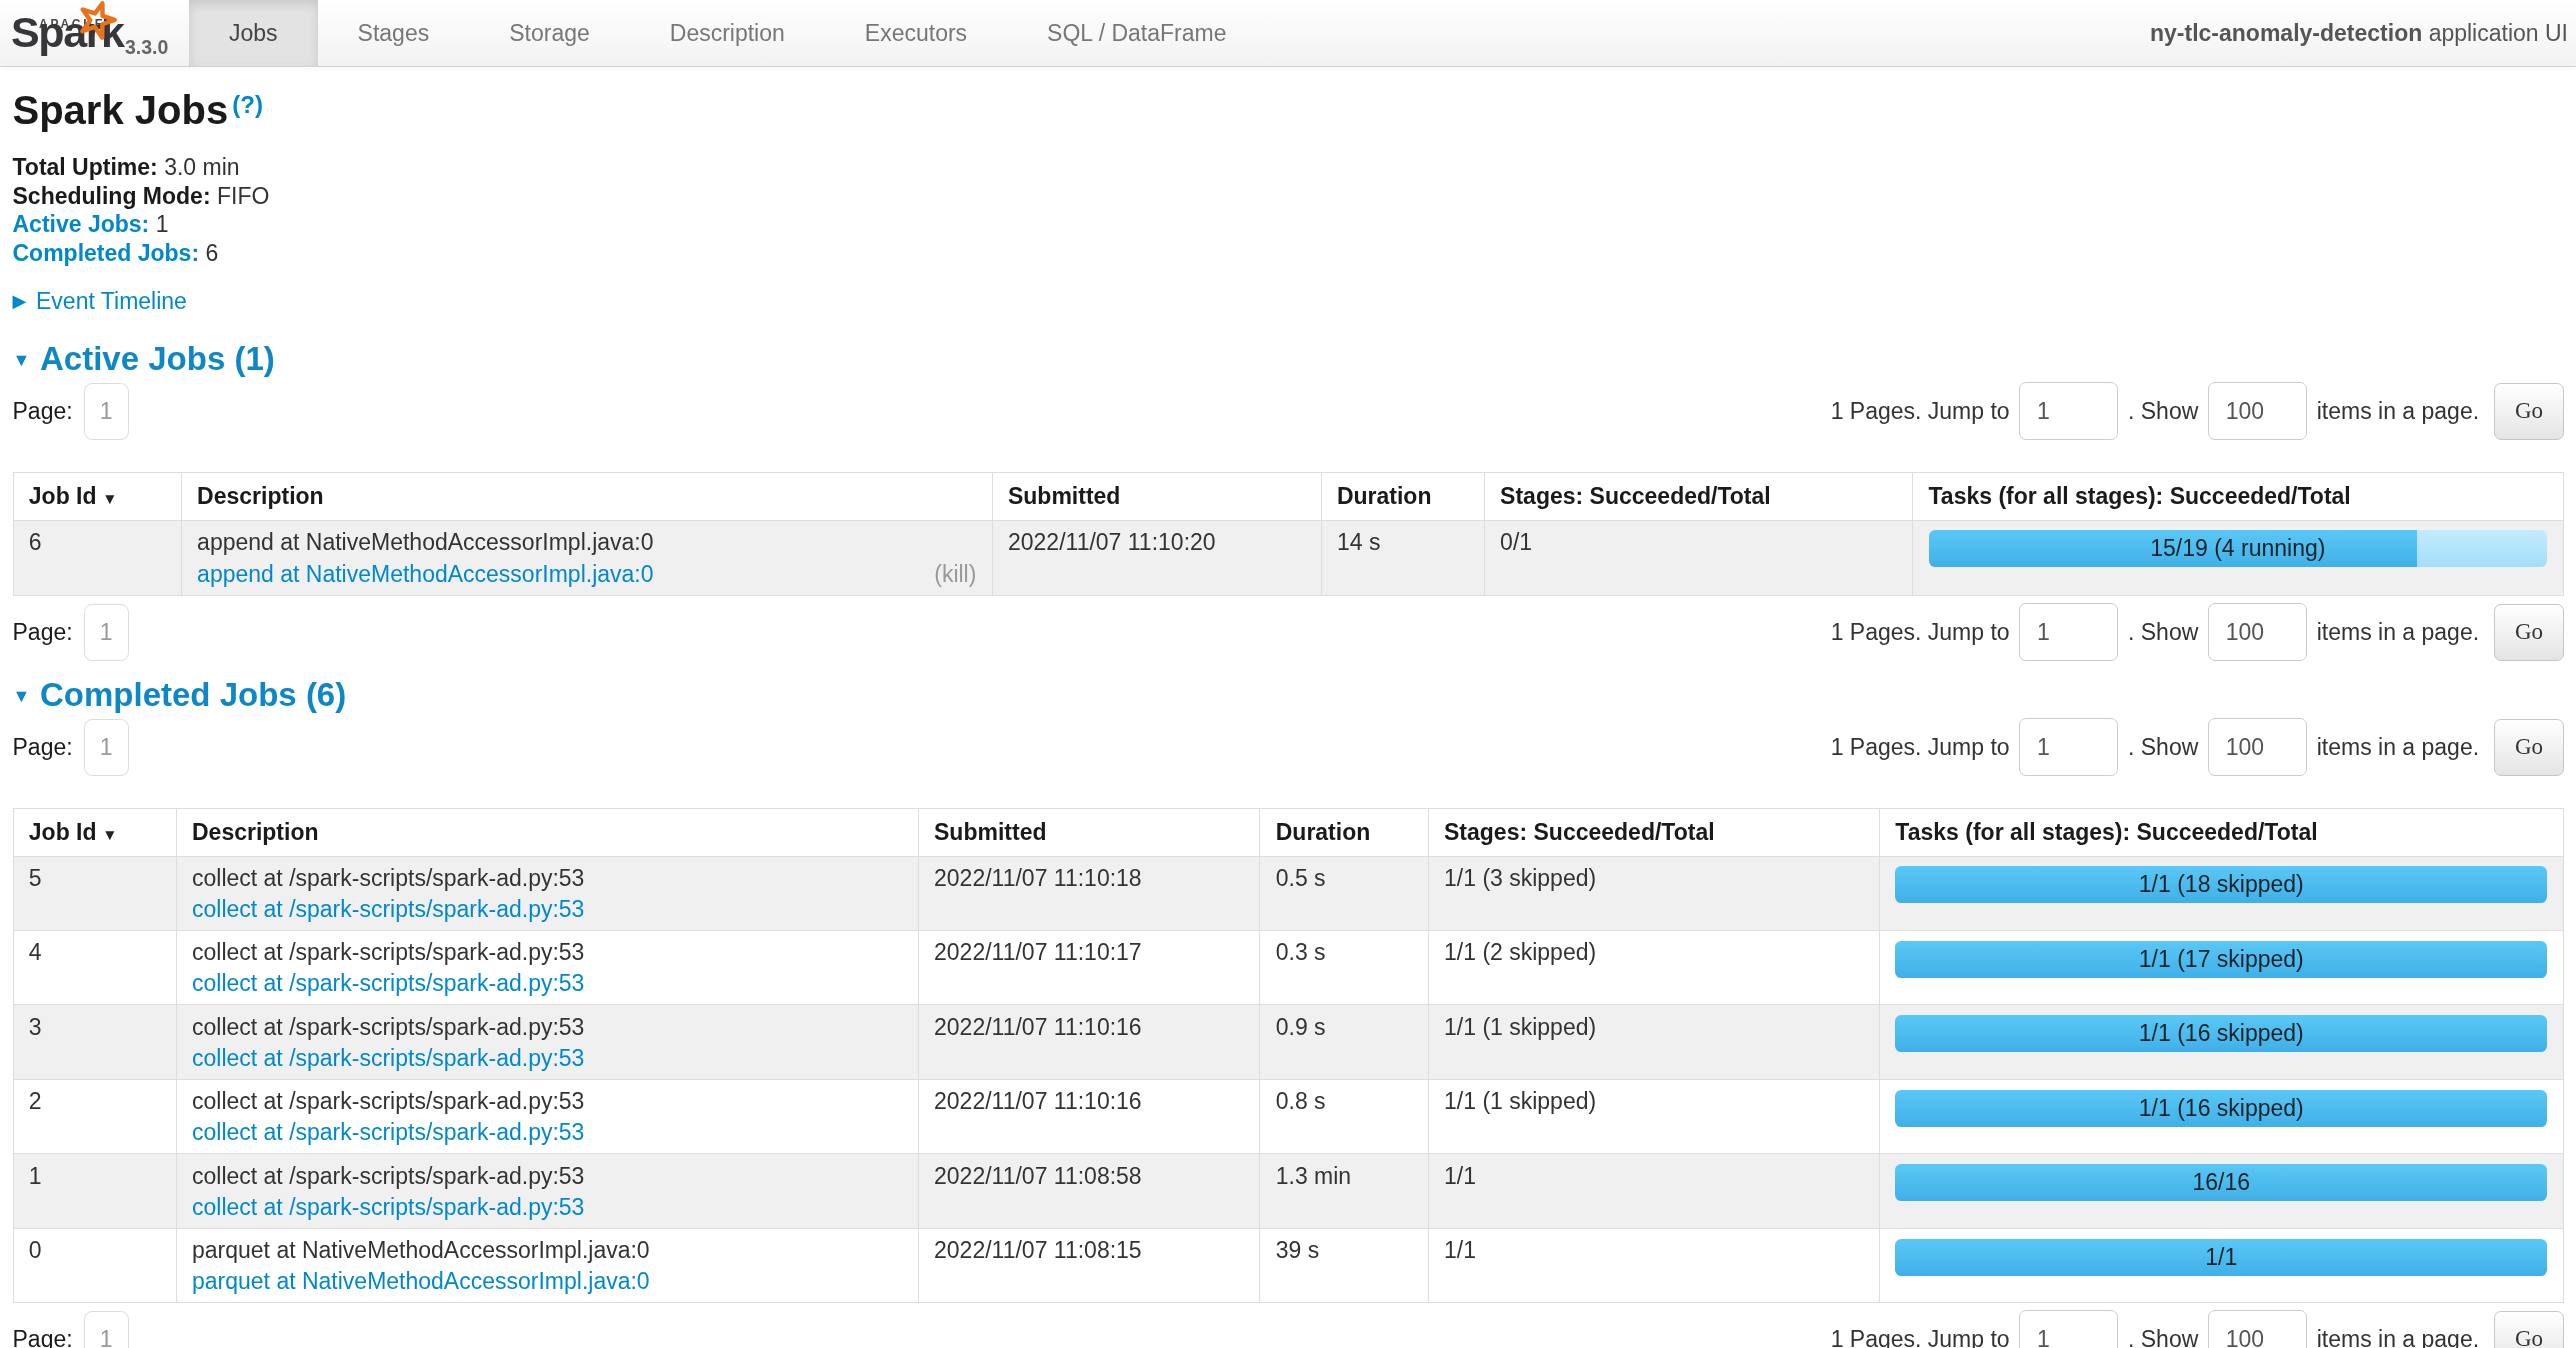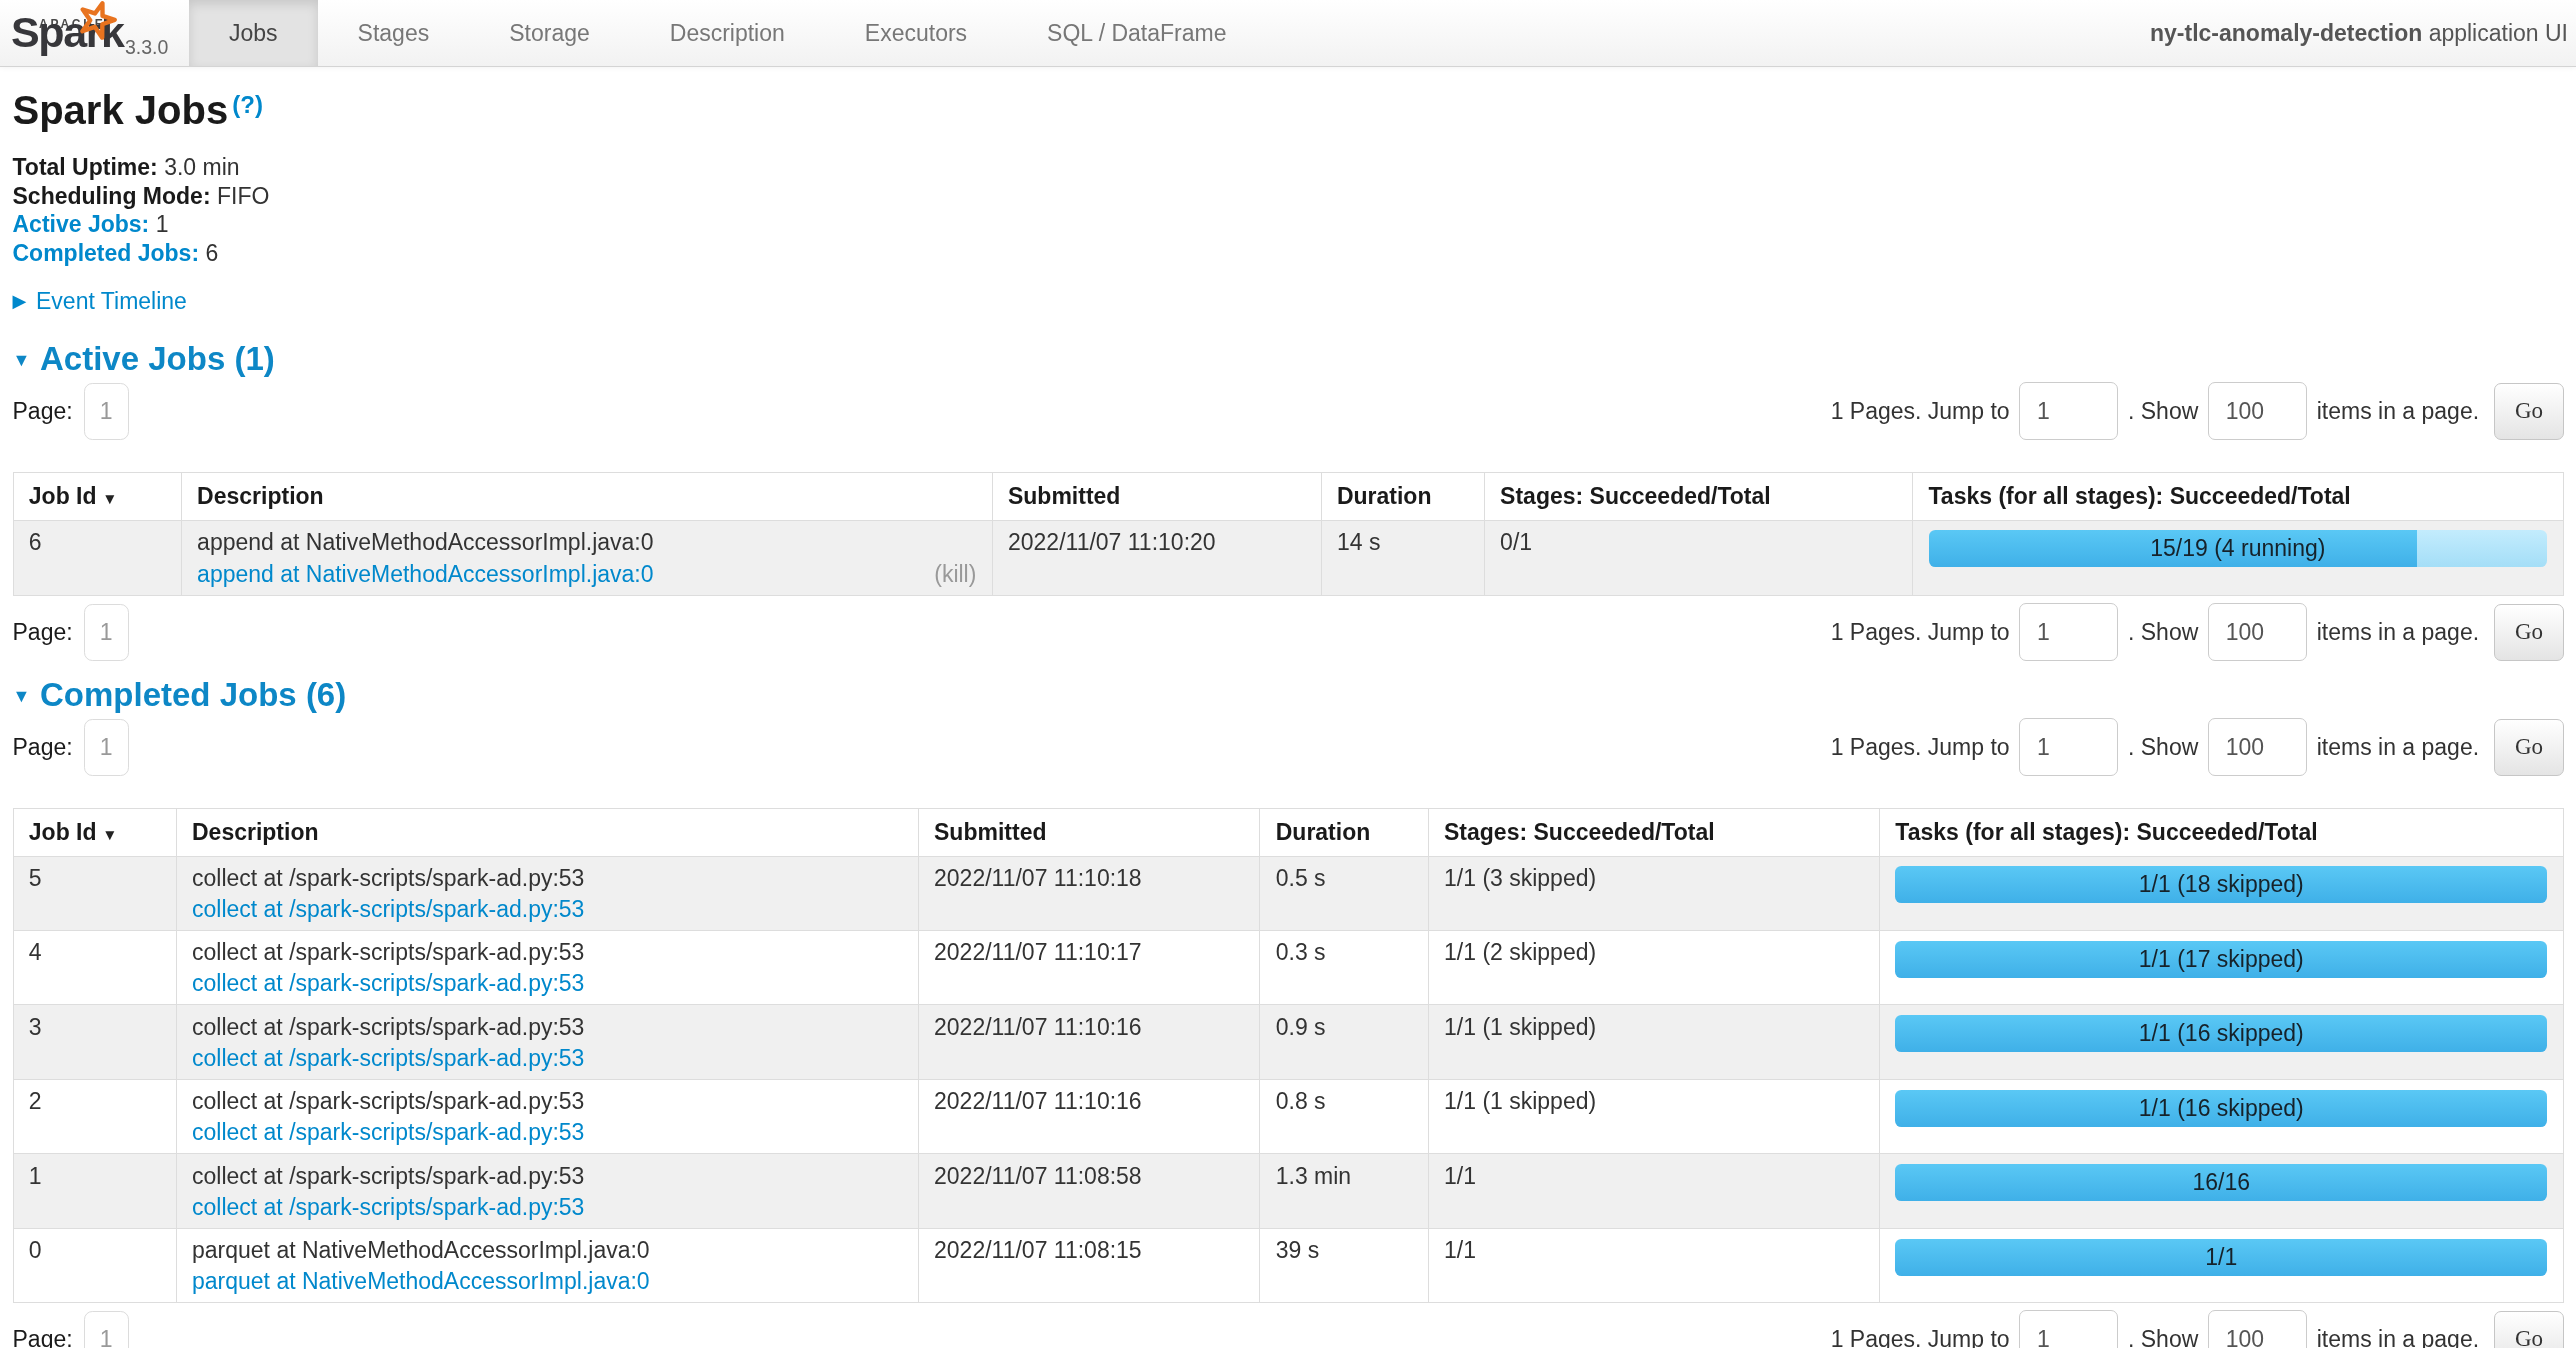--- a/index.html
+++ b/index.html
@@ -15,21 +15,21 @@
   .navbar {
     height:67px; display:flex; align-items:stretch;
     background:linear-gradient(#ffffff,#f2f2f2);
     border-bottom:0.7px solid #d4d4d4;
     box-shadow:0 1.4px 5.6px rgba(0,0,0,.06);
   }
   .logo { position:relative; width:189px; flex:0 0 189px; }
   .logo .apache { position:absolute; top:16.7px; left:39px; font-size:12px; font-weight:bold; letter-spacing:2.8px; color:#4a4a4a; }
   .logo .spark-word { position:absolute; top:8.3px; left:11px; font-size:43px; font-weight:bold; letter-spacing:-1.4px; color:#37373b; }
   .logo .star { position:absolute; top:0px; left:77px; }
-  .logo .version { position:absolute; top:36px; left:125px; font-size:19.5px; font-weight:normal; color:#666; }
+  .logo .version { position:absolute; top:36px; left:125px; font-size:19.5px; font-weight:bold; color:#666; }
   .tabs { display:flex; margin:0; padding:0; list-style:none; }
   .tab { padding:0 40px; line-height:67px; color:#777; font-size:23px; cursor:pointer; }
   .tab.active {
     background:#e3e3e3; color:#444;
     box-shadow:inset 0 4.2px 11px rgba(0,0,0,.12);
   }
   .app-title { margin-left:auto; align-self:center; padding-right:8px; font-size:23px; color:#555; white-space:nowrap; }
   .app-title b { font-weight:bold; }
 
   

